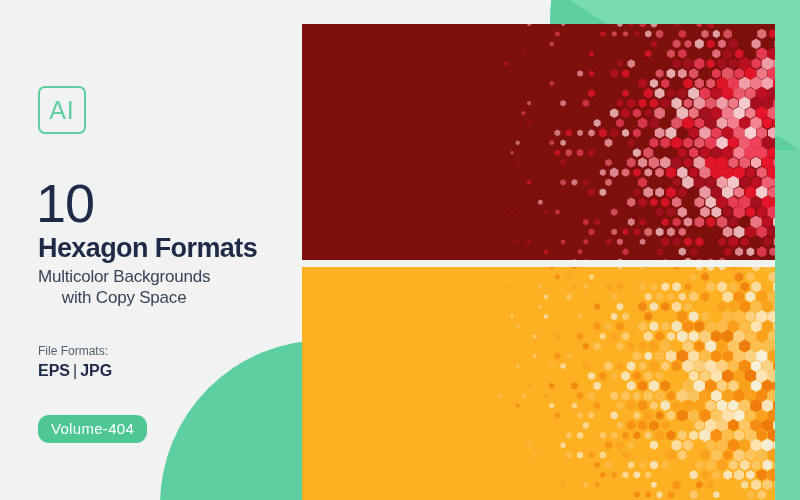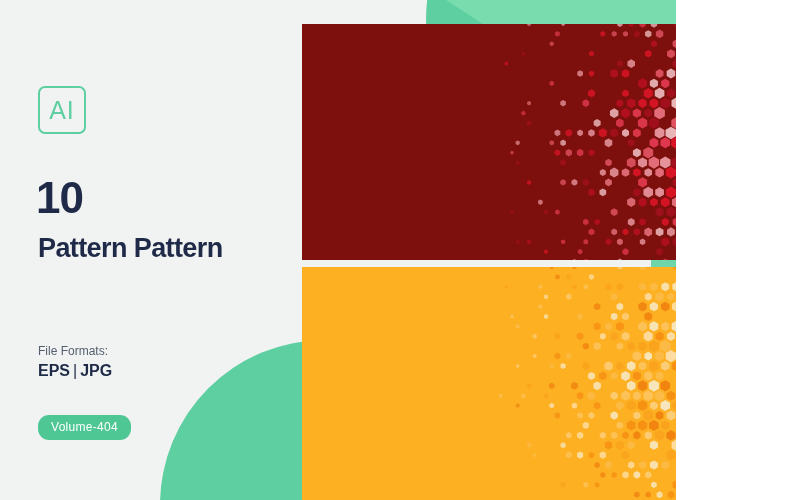--- a/index.html
+++ b/index.html
@@ -2,21 +2,21 @@
 <html><head>
 <meta charset="utf-8">
 <style>
   html, body {
     margin: 0;
     padding: 0;
     background: #ffffff;
   }
   #canvas {
     position: relative;
-    width: 676px;
+    width: 800px;
     height: 500px;
     overflow: hidden;
     font-family: "Liberation Sans", sans-serif;
     background: #f1f2f2;
     text-align: center;
   }
 
   
   .deco {
     position: absolute;
@@ -86,22 +86,22 @@
   #ai-logo-text {
     color: #5ecfa0;
     font-size: 25px;
     letter-spacing: 1px;
     line-height: 1;
   }
   #count-number {
     position: absolute;
     left: 36px;
     top: 176px;
-    font-size: 44px;
-    font-weight: bold;
+    font-size: 54px;
+    font-weight: normal;
     color: #1e2a47;
     letter-spacing: -1px;
     line-height: 1;
   }
   #title-main {
     position: absolute;
     left: 38px;
     top: 235px;
     font-size: 27px;
     font-weight: bold;
@@ -137,21 +137,21 @@
     font-weight: normal;
     color: #1e2a47;
     padding: 0 3px;
   }
   #volume-badge {
     position: absolute;
     left: 38px;
     top: 415px;
     background: #4fc794;
     color: #ffffff;
-    font-size: 12px;
+    font-size: 15px;
     padding: 5px 13px 6px 13px;
     border-radius: 11px;
     letter-spacing: 0.3px;
   }
 
   
   .preview-panel {
     position: absolute;
     overflow: hidden;
     z-index: 4;
@@ -192,23 +192,25 @@
   <div class="deco" id="green-circle-bl"></div>
 
   <div id="info-panel">
 
     <div id="ai-logo-box">
       <span id="ai-logo-text">AI</span>
     </div>
 
     <div id="count-number">10</div>
 
-    <div id="title-main">Pattern Pattern</div>
+    <div id="title-main">Hexagon Formats</div>
 
     <div id="subtitle-block">
+      <div>Multicolor Backgrounds</div>
+      <div>with Copy Space</div>
     </div>
 
     <div id="formats-label">File Formats:</div>
     <div id="formats-value">
       <span>EPS</span><span class="sep">|</span><span>JPG</span>
     </div>
 
     <div id="volume-badge">Volume-404</div>
   </div>
 

